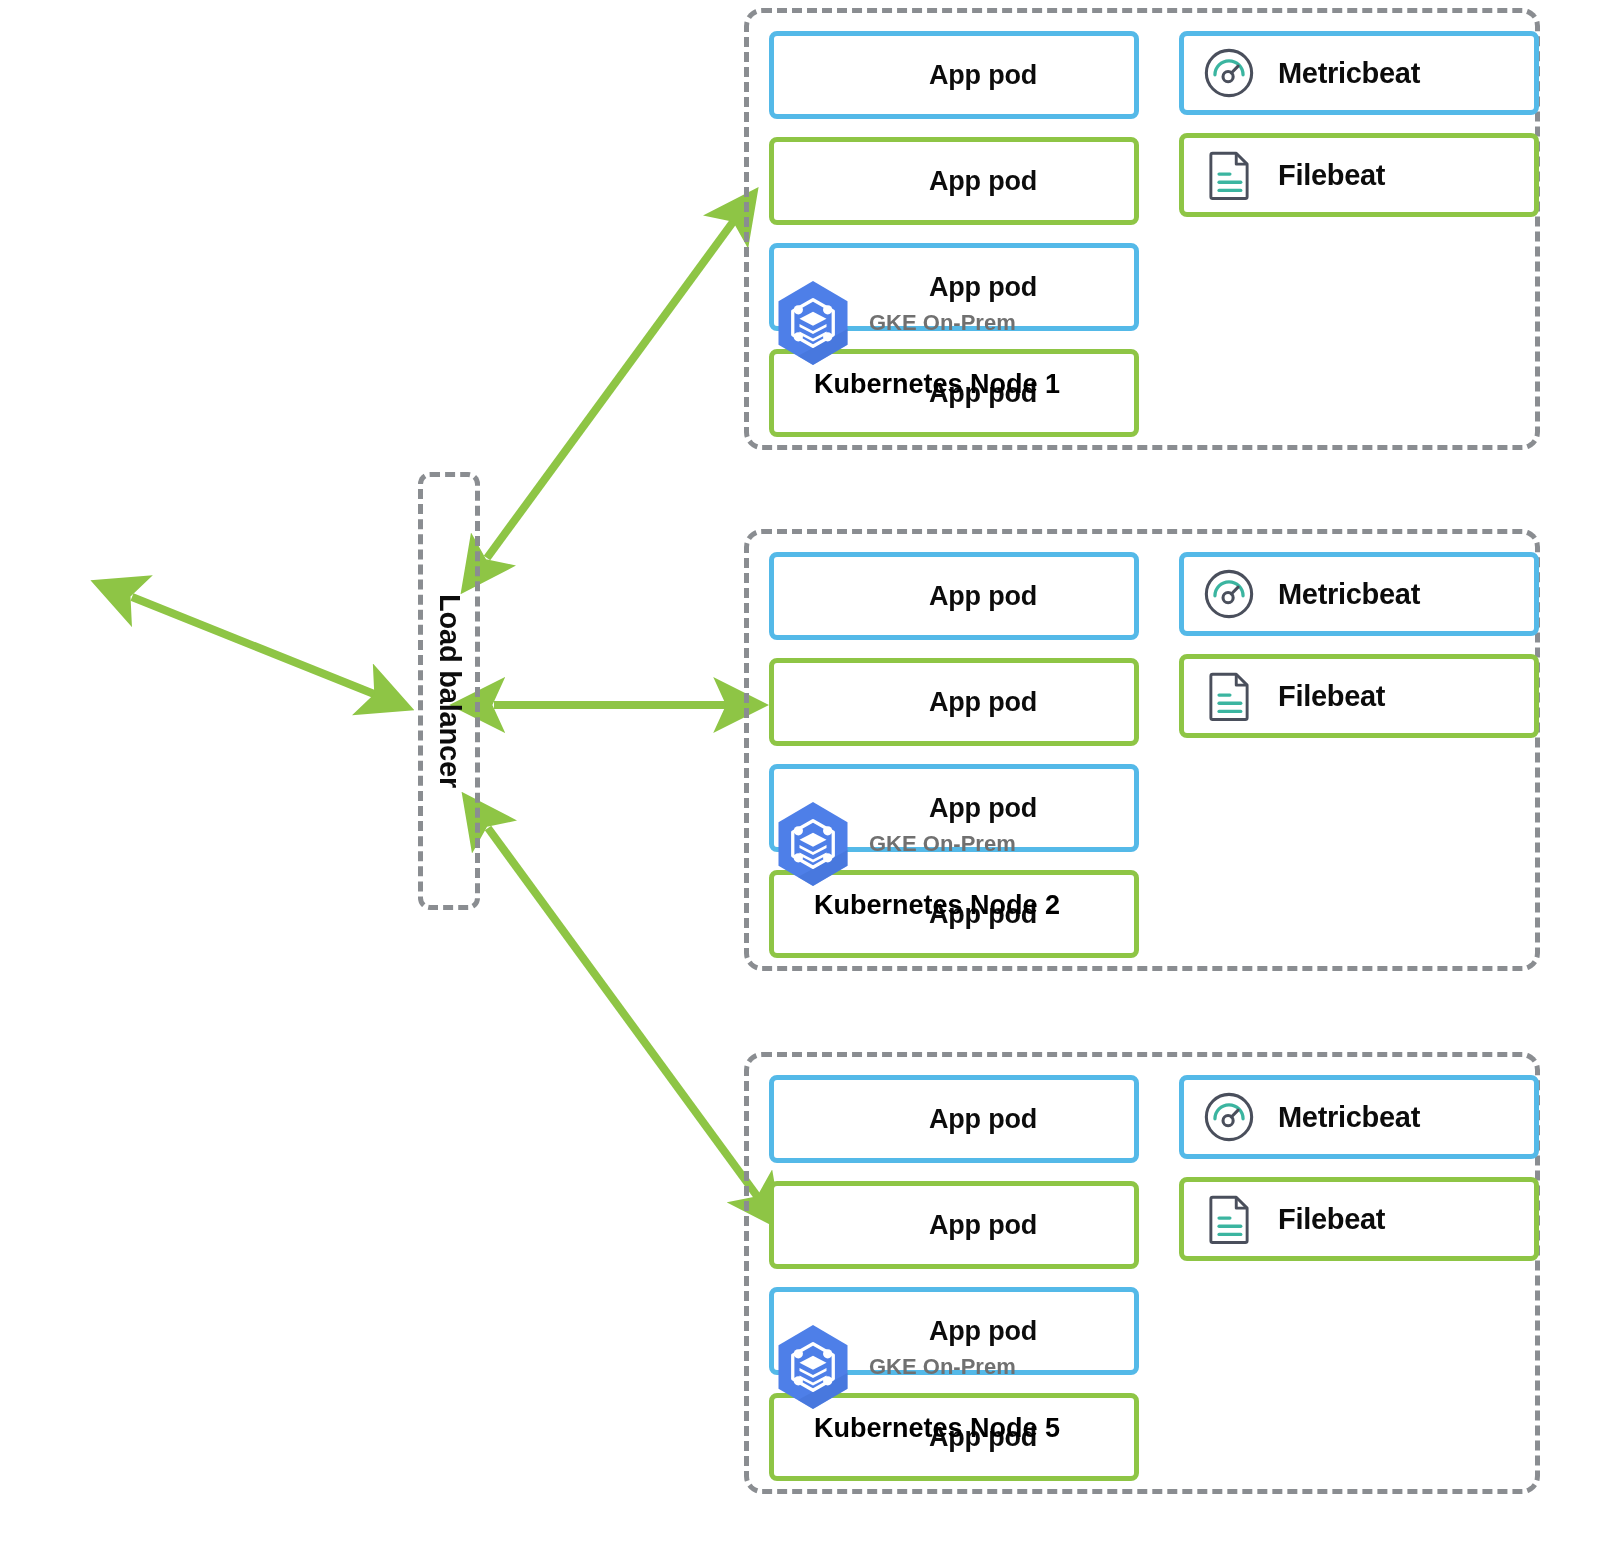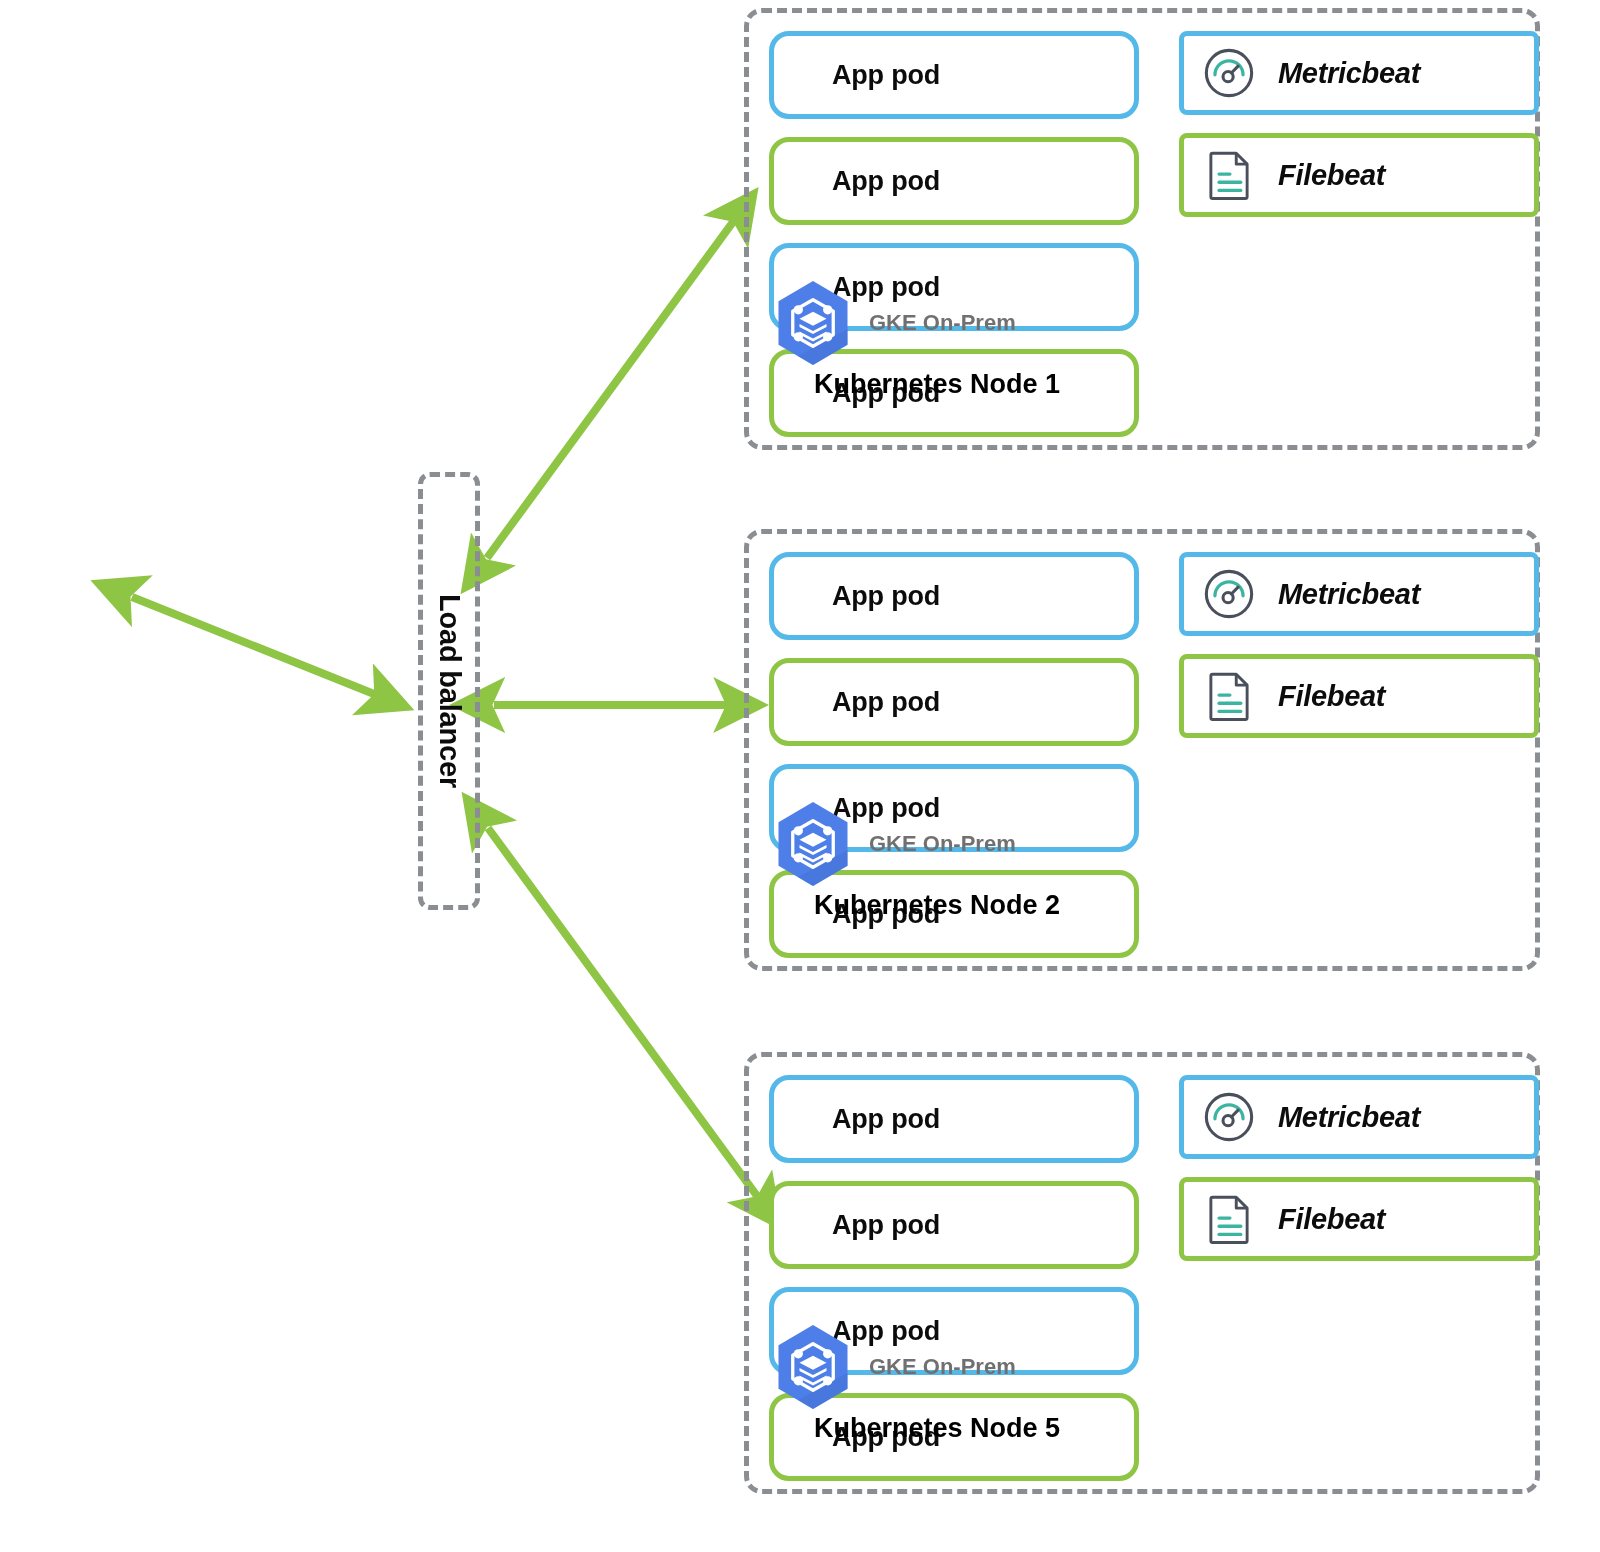--- a/index.html
+++ b/index.html
@@ -21,25 +21,26 @@
     z-index:2;
     background:transparent;
   }
   .node-inner{position:absolute;inset:0;}
 
   
   .pods{position:absolute;left:20px;top:18px;width:370px;}
   .pod{
     box-sizing:border-box;
     height:88px;
-    border-radius:20px;
+    border-radius:8px;
     display:flex;align-items:center;
     padding-left:58px;
     margin-bottom:18px;
     background:#ffffff;
+    justify-content:center;
   }
   .pod.blue{border:5px solid #54B9E8;}
   .pod.green{border:5px solid #8EC545;}
   .pod-label{
     font-size:27px;font-weight:bold;color:#0c0c0c;
     letter-spacing:-0.2px;
   }
 
   
   .right{position:absolute;left:430px;top:18px;width:360px;}
@@ -51,21 +52,20 @@
     padding-left:16px;
     margin-bottom:18px;
     background:#ffffff;
   }
   .beat.blue{border:5px solid #54B9E8;}
   .beat.green{border:5px solid #8EC545;}
   .beat-icon{width:58px;height:58px;flex:0 0 58px;display:block;}
   .beat-label{
     font-size:29px;font-weight:bold;color:#0c0c0c;margin-left:20px;
     letter-spacing:-0.3px;
-    font-style:italic;
   }
 
   .gke{position:absolute;left:16px;top:262px;width:344px;text-align:center;}
   .gke-row{display:flex;align-items:center;justify-content:flex-start;}
   .gke-logo{width:96px;height:96px;flex:0 0 96px;}
   .gke-top{
     font-size:22px;font-weight:bold;color:#707070;margin-left:8px;white-space:nowrap;
   }
   .gke-bottom{
     font-size:27px;font-weight:bold;color:#000000;margin-top:-2px;text-align:center;

